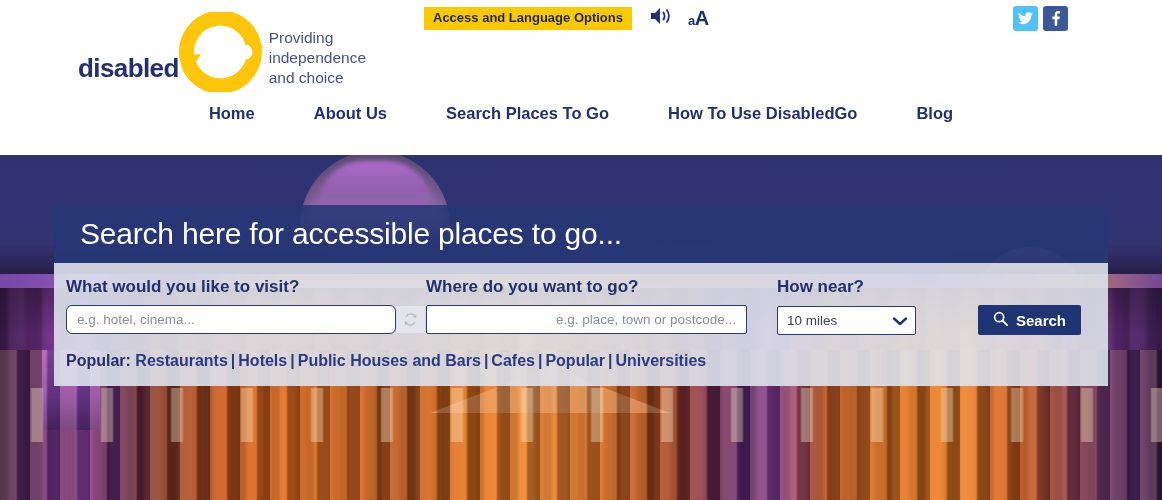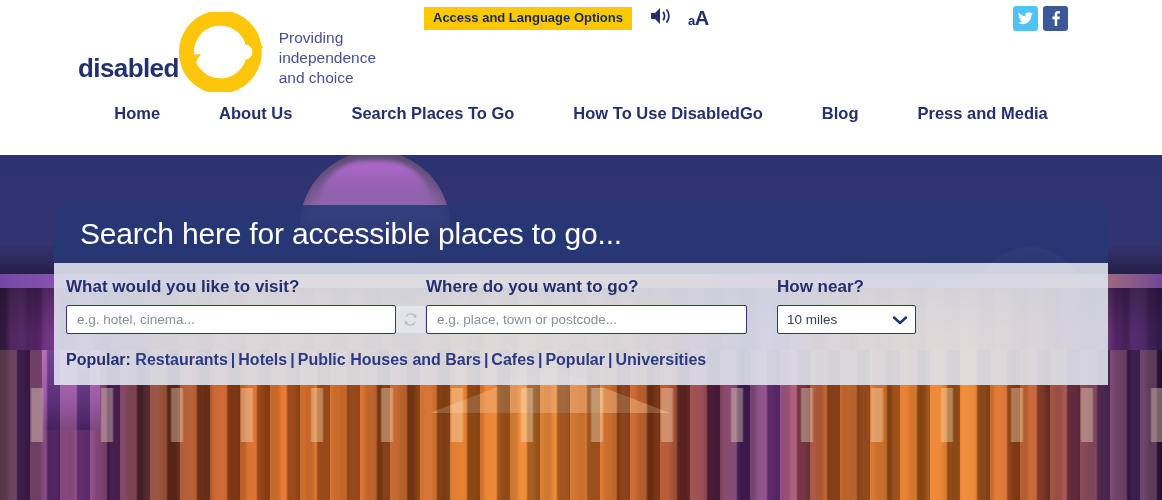--- a/index.html
+++ b/index.html
@@ -26,21 +26,21 @@
   .logo-word {
     font-size: 26px; font-weight: bold; color: #232f6e;
     letter-spacing: -0.6px;
     position: relative; top: 16px;
   }
   .logo-mark {
     position: relative; width: 92px; height: 80px;
     margin-left: -4px;
   }
   .logo-tagline {
-    margin-left: 12px;
+    margin-left: 2px;
     font-size: 15.5px; line-height: 20px;
     color: #48518c; font-weight: 400;
     position: relative; top: 6px;
   }
 
   
   .access-row {
     position: absolute; left: 424px; top: 6px;
     display: flex; align-items: center; gap: 17px;
   }
@@ -223,22 +223,22 @@
     height: 29px;
     border: 1.5px solid #2a3a76;
     background: #ffffff;
     font-size: 13.5px; color: #555a6a;
     padding: 0 10px;
     font-family: "Liberation Sans", sans-serif;
     outline: none;
     border-radius: 2px;
   }
   .text-input::placeholder { color: #8b8f9c; }
-  .input-visit { width: 335px; }
-  .input-place { width: 321px; }
+  .input-visit { width: 335px; border-radius: 6px; }
+  .input-place { width: 321px; text-align: right; }
   .refresh-btn {
     width: 31px; height: 29px;
     background: #e3e5ea;
     border: 1px solid #d2d5dd;
     border-left: none;
     display: flex; align-items: center; justify-content: center;
     cursor: pointer;
     border-radius: 0 2px 2px 0;
   }
   .grp-visit { width: 360px; }
@@ -329,21 +329,20 @@
         </svg>
     </span>
   </div>
 
   <nav class="main-nav">
     <a class="nav-item">Home</a>
     <a class="nav-item">About Us</a>
     <a class="nav-item">Search Places To Go</a>
     <a class="nav-item">How To Use DisabledGo</a>
     <a class="nav-item">Blog</a>
-    <a class="nav-item">Press and Media</a>
   </nav>
 </div>
 
 <div class="hero">
   <div class="hero-bg">
     <div class="sky"></div>
     <div class="dome"></div>
     <div class="dome-glow"></div>
     <div class="dome-r"></div>
     <div class="bldg"></div>
@@ -392,20 +391,29 @@
             <span class="select-wrap">
               <select class="mi-select">
                 <option>10 miles</option>
               </select>
               <span class="chev">
                 <svg width="14" height="9" viewBox="0 0 14 9">
                     <path d="M1 1.5 L7 7 L13 1.5" fill="none" stroke="#1f3474" stroke-width="2.4" stroke-linecap="round" stroke-linejoin="round"></path>
                   </svg>
               </span>
             </span>
+            <button class="search-btn">
+              <span>
+                <svg width="15" height="15" viewBox="0 0 16 16">
+                    <circle cx="6.6" cy="6.6" r="4.8" fill="none" stroke="#ffffff" stroke-width="1.8"></circle>
+                    <line x1="10.2" y1="10.2" x2="15" y2="15" stroke="#ffffff" stroke-width="2" stroke-linecap="round"></line>
+                  </svg>
+              </span>
+              <span>Search</span>
+            </button>
           </div>
         </div>
 
       </div>
 
       <div class="popular-row">
         <span class="popular-label">Popular:</span>
         <a class="pop-link">Restaurants</a><span class="pop-sep">|</span><a class="pop-link">Hotels</a><span class="pop-sep">|</span><a class="pop-link">Public Houses and Bars</a><span class="pop-sep">|</span><a class="pop-link">Cafes</a><span class="pop-sep">|</span><a class="pop-link">Popular</a><span class="pop-sep">|</span><a class="pop-link">Universities</a>
       </div>
     </div>

